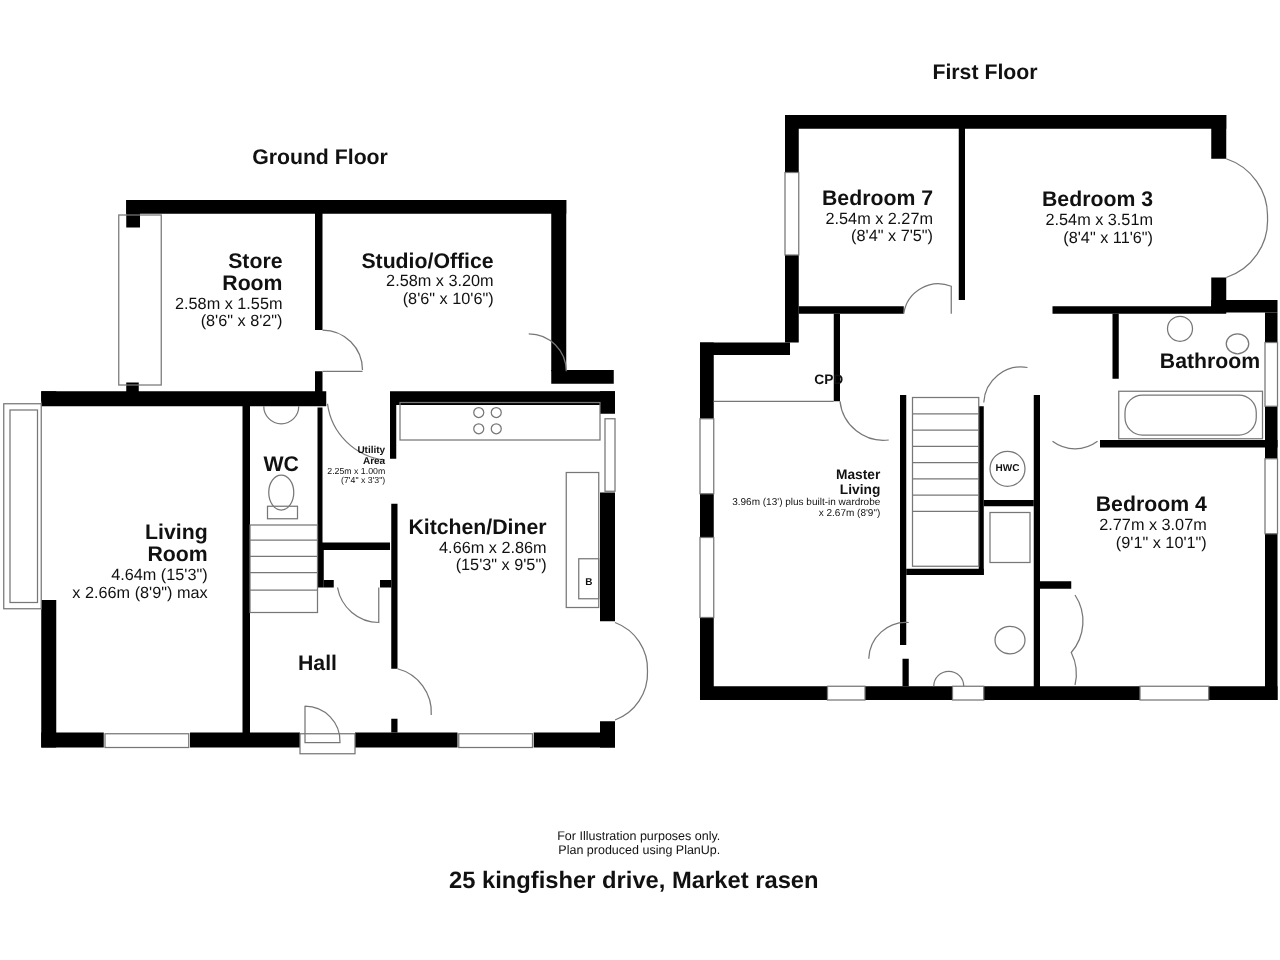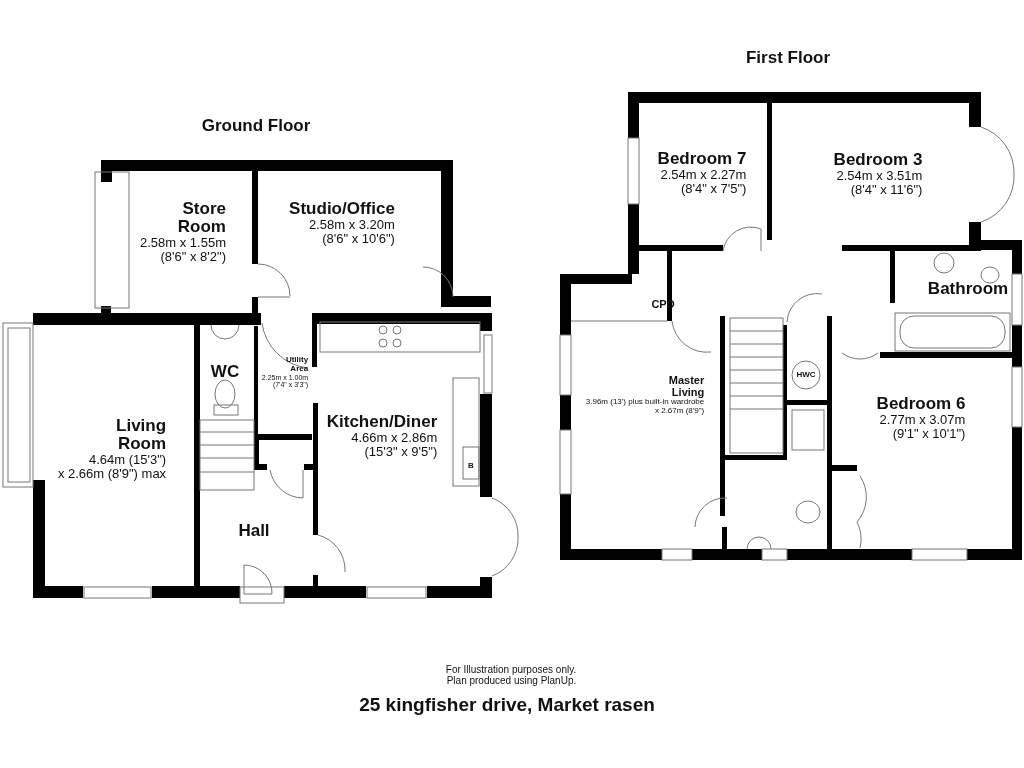--- a/index.html
+++ b/index.html
@@ -225,21 +225,21 @@
 <div class="lbl" style="left:645px;top:374px;">
   <div class="rname-s">Master</div>
   <div class="rname-s">Living</div>
   <div class="dim-s">3.96m (13') plus built-in wardrobe</div>
   <div class="dim-s">x 2.67m (8'9")</div>
 </div>
 
 <div class="lbl fix" style="left:806px;top:371px;">HWC</div>
 
 <div class="lbl" style="left:921px;top:395px;">
-  <div class="rname">Bedroom 6</div>
+  <div class="rname">Bedroom 4</div>
   <div class="dim">2.77m x 3.07m</div>
   <div class="dim">(9'1" x 10'1")</div>
 </div>
 
 <div class="lbl foot" style="left:511px;top:664px;">
   <div>For Illustration purposes only.</div>
   <div>Plan produced using PlanUp.</div>
 </div>
 <div class="lbl addr" style="left:507px;top:695px;">25 kingfisher drive, Market rasen</div>
 

